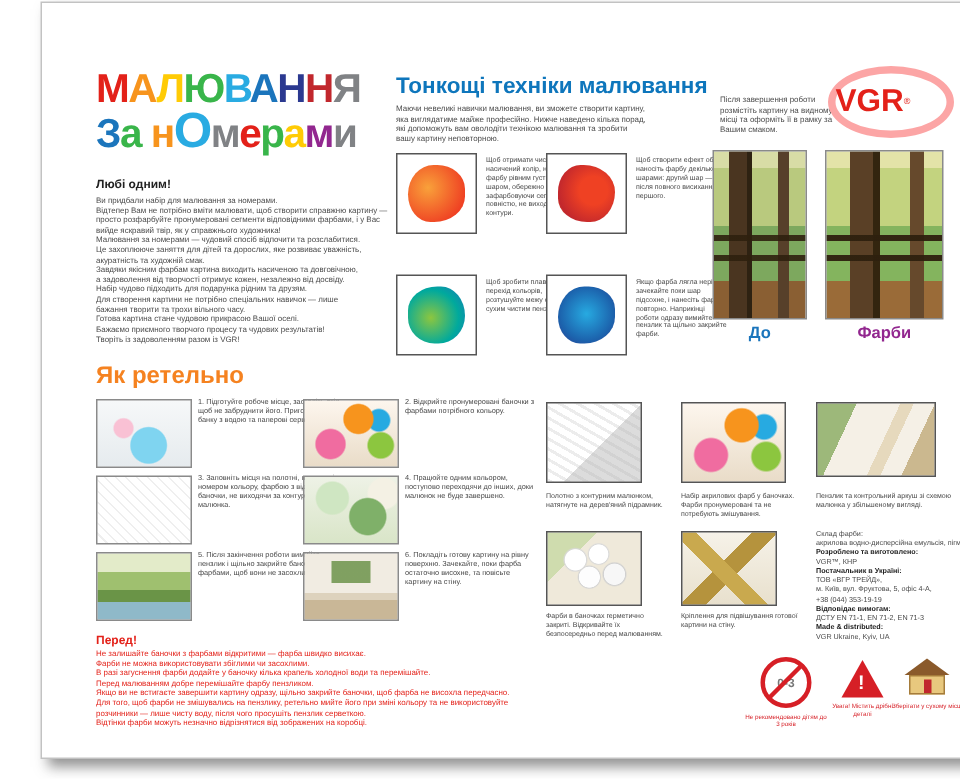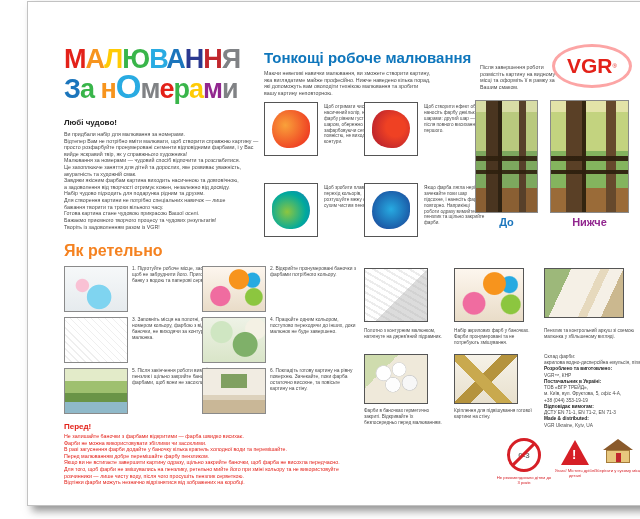--- a/index.html
+++ b/index.html
@@ -38,21 +38,21 @@
     linear-gradient(180deg,transparent 0 50%,rgba(46,32,14,.9) 50% 54%,transparent 54% 62%,rgba(46,32,14,.9) 62% 66%,transparent 66%),
     linear-gradient(90deg,transparent 0 16%,#4a3520 16% 36%,#2e2212 36% 42%,transparent 42% 70%,#57402a 70% 82%,transparent 82%),
     linear-gradient(180deg,#d8dca6 0 10%,#b9c97e 10% 45%,#7da85e 45% 78%,#8a5f33 78% 100%);}
   .ph-tree-after{background:
     linear-gradient(180deg,transparent 0 50%,rgba(46,32,14,.95) 50% 54%,transparent 54% 62%,rgba(46,32,14,.95) 62% 66%,transparent 66%),
     linear-gradient(90deg,transparent 0 20%,#5a4026 20% 40%,#33250f 40% 46%,transparent 46% 72%,#66492c 72% 84%,transparent 84%),
     linear-gradient(180deg,#e3e3a8 0 10%,#c3d37f 10% 45%,#84b45e 45% 78%,#9a6b38 78% 100%);}
   .ba-label{font-size:11px;font-weight:bold;text-align:center;}
 
   
-  .logo{left:524px;top:42px;width:74px;height:38px;border:3px solid #fca5a5;border-radius:50%;display:flex;align-items:center;justify-content:center;}
+  .logo{left:524px;top:42px;width:74px;height:38px;border:5px solid #fca5a5;border-radius:50%;display:flex;align-items:center;}
   .logo-text{color:#e32119;font-size:21px;font-weight:bold;letter-spacing:0px;}
   .logo-reg{color:#e32119;font-size:6px;vertical-align:top;}
 
   
   .how-h{left:36px;top:240px;font-size:16px;font-weight:bold;color:#f58220;}
   .step-img{width:64px;height:46px;border:1px solid #8a8a8a;box-sizing:border-box;}
   .step-txt{font-size:4.9px;line-height:1.25;color:#4a4a4a;}
   .ph-water{background:radial-gradient(circle at 55% 68%,#7fd4f0 0 26%,transparent 28%),radial-gradient(circle at 28% 42%,#f9c1d4 0 12%,transparent 14%),linear-gradient(#f6f8f9,#e6ebee);}
   .ph-paints{background:radial-gradient(circle at 28% 66%,#f06ca0 0 18%,transparent 20%),radial-gradient(circle at 58% 28%,#f7941d 0 20%,transparent 22%),radial-gradient(circle at 82% 68%,#8cc63f 0 14%,transparent 16%),radial-gradient(circle at 80% 30%,#27aae1 0 12%,transparent 14%),linear-gradient(#fdf6ee,#e9dcc8);}
   .ph-sketch{background:repeating-linear-gradient(45deg,#ffffff 0 4px,#efefef 4px 5px),repeating-linear-gradient(-45deg,#ffffff 0 6px,#ebebeb 6px 7px);background-color:#fbfbfb;}
@@ -91,39 +91,39 @@
 <body>
 
 <div class="sheet">
 
   <div class="abs brand">
     <div class="brand-line l1"><span style="color: rgb(227, 33, 25);">М</span><span style="color: rgb(247, 148, 29);">А</span><span style="color: rgb(255, 203, 5);">Л</span><span style="color: rgb(57, 181, 74);">Ю</span><span style="color: rgb(41, 171, 226);">В</span><span style="color: rgb(27, 117, 188);">А</span><span style="color: rgb(43, 57, 144);">Н</span><span style="color: rgb(193, 39, 45);">Н</span><span style="color: rgb(128, 130, 133);">Я</span></div>
     <div class="brand-line l2"><span style="color: rgb(27, 117, 188);">З</span><span style="color: rgb(57, 181, 74);">а</span><span style="color: rgb(128, 130, 133);"> </span><span style="color: rgb(247, 148, 29);">н</span><span class="tl-big" style="color: rgb(41, 171, 226);">О</span><span style="color: rgb(128, 130, 133);">м</span><span style="color: rgb(227, 33, 25);">е</span><span style="color: rgb(57, 181, 74);">р</span><span style="color: rgb(255, 203, 5);">а</span><span style="color: rgb(146, 39, 143);">м</span><span style="color: rgb(128, 130, 133);">и</span></div>
   </div>
 
   <div class="abs" style="left:36px;top:116px;width:200px;">
-    <div class="intro-h">Любі чудово!</div>
+    <div class="intro-h">Любі одним!</div>
     <div class="intro-lines multiline">Ви придбали набір для малювання за номерами.
 Відтепер Вам не потрібно вміти малювати, щоб створити справжню картину —
 просто розфарбуйте пронумеровані сегменти відповідними фарбами, і у Вас
 вийде яскравий твір, як у справжнього художника!
 Малювання за номерами — чудовий спосіб відпочити та розслабитися.
 Це захоплююче заняття для дітей та дорослих, яке розвиває уважність,
 акуратність та художній смак.
 Завдяки якісним фарбам картина виходить насиченою та довговічною,
 а задоволення від творчості отримує кожен, незалежно від досвіду.
 Набір чудово підходить для подарунка рідним та друзям.
 Для створення картини не потрібно спеціальних навичок — лише
 бажання творити та трохи вільного часу.
 Готова картина стане чудовою прикрасою Вашої оселі.
 Бажаємо приємного творчого процесу та чудових результатів!
 Творіть із задоволенням разом із VGR!</div>
   </div>
 
-  <div class="abs tech-h">Тонкощі робоче малювання</div>
+  <div class="abs tech-h">Тонкощі техніки малювання</div>
   <div class="abs tech-p multiline">Маючи невеликі навички малювання, ви зможете створити картину,
 яка виглядатиме майже професійно. Нижче наведено кілька порад,
 які допоможуть вам оволодіти технікою малювання та зробити
 вашу картину неповторною.</div>
 
   <div class="abs frame" style="left:236px;top:100px;width:54px;height:54px;">
     <div class="blob blob-orange"></div>
   </div>
   <div class="abs tip-cap" style="left:296px;top:102px;width:62px;">Щоб отримати чистий та насичений колір, наносіть фарбу рівним густим шаром, обережно зафарбовуючи сегмент повністю, не виходячи за контури.</div>
 
@@ -142,21 +142,21 @@
   </div>
   <div class="abs tip-cap" style="left:396px;top:183px;width:62px;">Якщо фарба лягла нерівно, зачекайте поки шар підсохне, і нанесіть фарбу повторно. Наприкінці роботи одразу вимийте пензлик та щільно закрийте фарби.</div>
 
   <div class="abs note multiline">Після завершення роботи
 розмістіть картину на видному
 місці та оформіть її в рамку за
 Вашим смаком.</div>
   <div class="abs photo ph-tree" style="left:447px;top:98px;width:63px;height:113px;"></div>
   <div class="abs photo ph-tree-after" style="left:522px;top:98px;width:79px;height:113px;"></div>
   <div class="abs ba-label" style="left:447px;top:214px;width:63px;color:#1b75bc;">До</div>
-  <div class="abs ba-label" style="left:522px;top:214px;width:79px;color:#92278f;">Нижче</div>
+  <div class="abs ba-label" style="left:522px;top:214px;width:79px;color:#92278f;">Фарби</div>
 
   <div class="abs logo">
     <span class="logo-text">VGR</span>
       <span class="logo-reg">®</span>
   </div>
 
   <div class="abs how-h">Як ретельно</div>
 
   <div class="abs step-img ph-water" style="left:36px;top:264px;"></div>
   <div class="abs step-txt" style="left:104px;top:264px;width:96px;">1. Підготуйте робоче місце, застеліть стіл, щоб не забруднити його. Приготуйте банку з водою та паперові серветки.</div>

